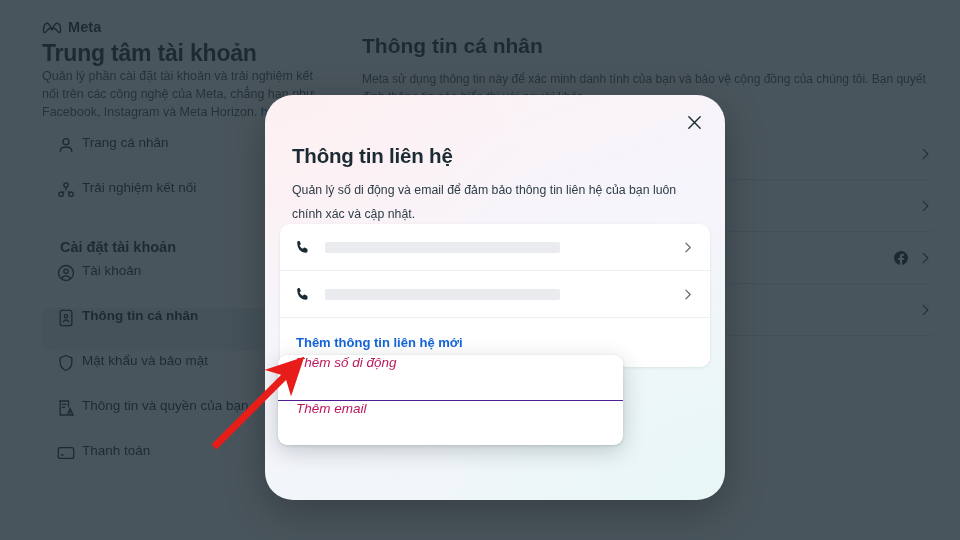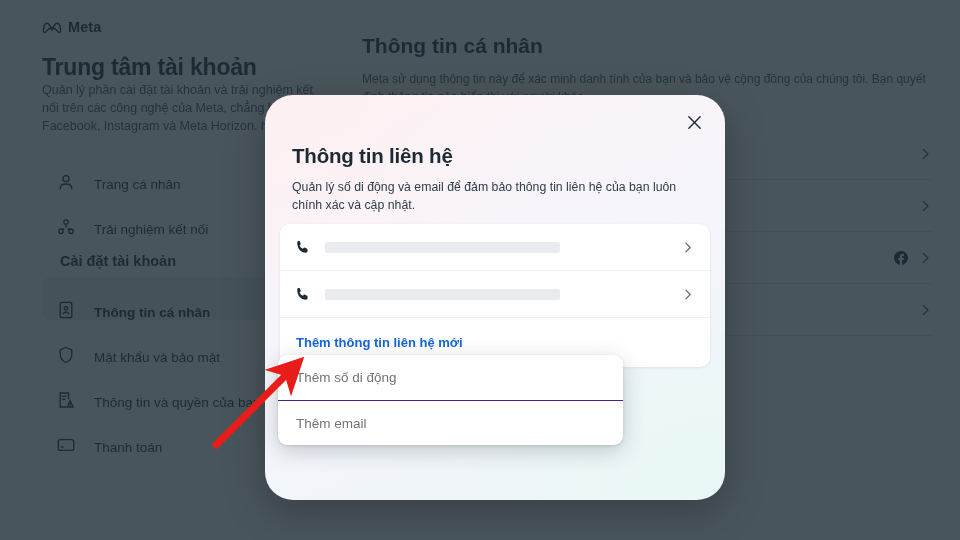--- a/index.html
+++ b/index.html
@@ -24,39 +24,38 @@
   }
   .sidebar {
     width: 348px;
     flex: 0 0 348px;
     padding: 14px 18px 0 42px;
     background: #ffffff;
   }
   .brand {
     display: flex; align-items: center; gap: 6px;
     height: 26px;
-    margin-bottom: 14px;
   }
   .brand-mark { width: 20px; height: 13px; display:block; }
   .brand-name {
     font-size: 14.5px; font-weight: 600; color: #1c2b33; letter-spacing: .1px;
   }
   .page-title {
     font-size: 23px; font-weight: 700; color: #1c2b33;
     letter-spacing: -.2px; margin-bottom: 0;
   }
   .page-desc {
     font-size: 12.5px; line-height: 18px; color: #46535b;
     max-width: 278px; margin-bottom: 4px;
   }
   .page-desc .more { color: #1d4fb8; }
 
   .nav { margin-top: 14px; }
   .nav-item {
-    display: flex; align-items: flex-end; gap: 18px;
+    display: flex; align-items: flex-start; gap: 6px;
     height: 43px;
     padding: 0 14px;
     border-radius: 9px;
     color: #1c2b33;
     font-size: 13.5px;
     margin-bottom: 2px;
   }
   .nav-item.selected { background: #e9edf0; font-weight: 600; }
   .nav-icon { width: 20px; height: 20px; flex: 0 0 20px; display:block; color:#1c2b33; }
   .nav-group-title {
@@ -112,21 +111,21 @@
     display: flex; align-items: center; justify-content: center;
     color: #1c2b33;
   }
   .modal-close svg { width: 17px; height: 17px; display:block; }
   .modal-title {
     position: absolute; left: 27px; top: 49px;
     font-size: 20.5px; font-weight: 700; color: #1c2b33; letter-spacing: -.2px;
   }
   .modal-sub {
     position: absolute; left: 27px; top: 83px; width: 410px;
-    font-size: 12.3px; line-height: 18px; color: #2e3d47;
+    font-size: 12.3px; line-height: 24px; color: #2e3d47;
   }
 
   .contact-card {
     position: absolute; left: 15px; top: 129px;
     width: 430px;
     background: #ffffff;
     border-radius: 10px;
     box-shadow: 0 1px 3px rgba(28,43,51,.10);
     overflow: hidden;
     text-align: center;
@@ -158,25 +157,26 @@
   #dropdown {
     position: absolute;
     left: 13px; top: 260px;
     width: 345px;
     background: #ffffff;
     border-radius: 9px;
     box-shadow: 0 6px 22px rgba(28,43,51,.22), 0 1px 3px rgba(28,43,51,.14);
     overflow: hidden;
   }
   .dd-item {
-    display: flex; align-items: center;
+    display: flex; align-items: flex-start;
     height: 45px;
     padding: 0 18px;
     font-size: 13.5px;
-    color: #737373;
+    color: #be185d;
+    font-style: italic;
   }
   .dd-item + .dd-item { border-top: 1px solid #4c1d95; }
 
   
   #arrow { position: absolute; left: 0; top: 0; width: 960px; height: 540px; pointer-events: none; }
 </style>
 </head>
 <body>
 
 <div id="root">
@@ -221,20 +221,30 @@
                 <circle cx="6" cy="17" r="2.6"></circle>
                 <circle cx="18" cy="17" r="2.6"></circle>
               <path d="M12 8.6v4M10 14l-2.4 1.2M14 14l2.4 1.2"></path>
             </svg>
           </span>
           <span>Trải nghiệm kết nối</span>
         </div>
 
         <div class="nav-group-title">Cài đặt tài khoản</div>
 
+        <div class="nav-item">
+          <span>
+            <svg class="nav-icon" viewBox="0 0 24 24" fill="none" stroke="currentColor" stroke-width="1.6">
+              <circle cx="12" cy="12" r="9"></circle>
+                <circle cx="12" cy="10" r="2.6"></circle>
+                <path d="M6.6 19c.9-2.5 3-3.6 5.4-3.6s4.5 1.1 5.4 3.6"></path>
+            </svg>
+          </span>
+          <span>Tài khoản</span>
+        </div>
 
         <div class="nav-item selected">
           <span>
             <svg class="nav-icon" viewBox="0 0 24 24" fill="none" stroke="currentColor" stroke-width="1.6">
               <rect x="5" y="2.8" width="14" height="18.4" rx="2.4"></rect>
               <circle cx="12" cy="10" r="2.1"></circle>
                 <path d="M8.4 17c.7-1.8 2.1-2.6 3.6-2.6s2.9.8 3.6 2.6"></path>
             </svg>
           </span>
           <span>Thông tin cá nhân</span>

